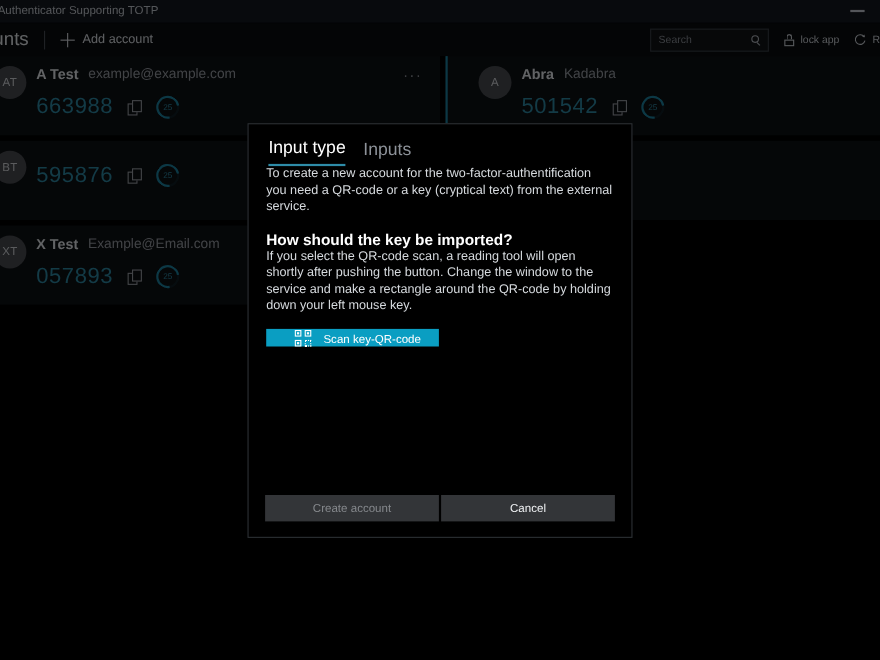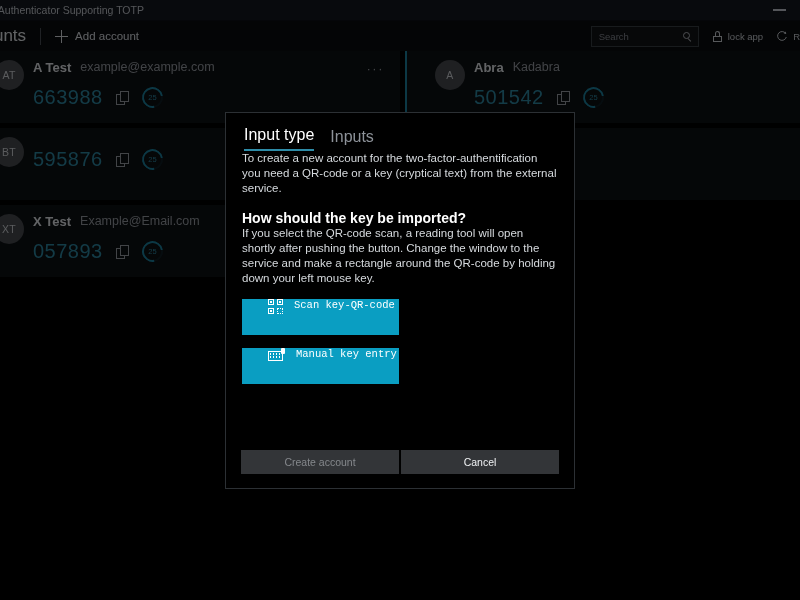--- a/index.html
+++ b/index.html
@@ -209,27 +209,26 @@
   .tab.active { color: #fff; border-bottom: 2px solid #2e8ca8; }
   .dlg-body { padding: 0 16px; }
   .para {
     font-size: 11.5px; line-height: 15px; color: #d6dade;
   }
   .subhead {
     font-size: 14px; font-weight: bold; color: #fff;
     margin-top: 14px;
   }
   .accent-btn {
-    display: flex; align-items: flex-start; gap: 11px;
-    width: 157px; height: 36px;
+    display: flex; align-items: flex-end; gap: 11px;
+    width: 157px; height: 16px;
     background: #0a9ec2;
     margin-top: 13px;
     padding-left: 26px;
     cursor: default;
-    font-family: Liberation Mono, monospace;
   }
   .accent-btn .lbl { font-size: 10.5px; color: #fff; }
 
   
   .qr-ic { position: relative; width: 15px; height: 15px; flex: none; }
   .qr-ic i {
     position: absolute; width: 6px; height: 6px;
     border: 1px solid #fff; display:block;
   }
   .qr-ic i::after {
@@ -430,28 +429,20 @@
       <div class="accent-btn">
         <span class="qr-ic">
           <i class="q1"></i>
             <i class="q2"></i>
             <i class="q3"></i>
             <i class="q4"></i>
         </span>
         <span class="lbl">Scan key-QR-code</span>
       </div>
 
-      <div class="accent-btn">
-        <span class="kb-ic">
-          <span class="frame"></span>
-            <span class="keys"></span>
-            <span class="tip"></span>
-        </span>
-        <span class="lbl">Manual key entry</span>
-      </div>
     </div>
 
     <div class="dlg-footer">
       <div class="ft-btn disabled">Create account</div>
       <div class="ft-btn">Cancel</div>
     </div>
   </div>
 
 </div>
 

